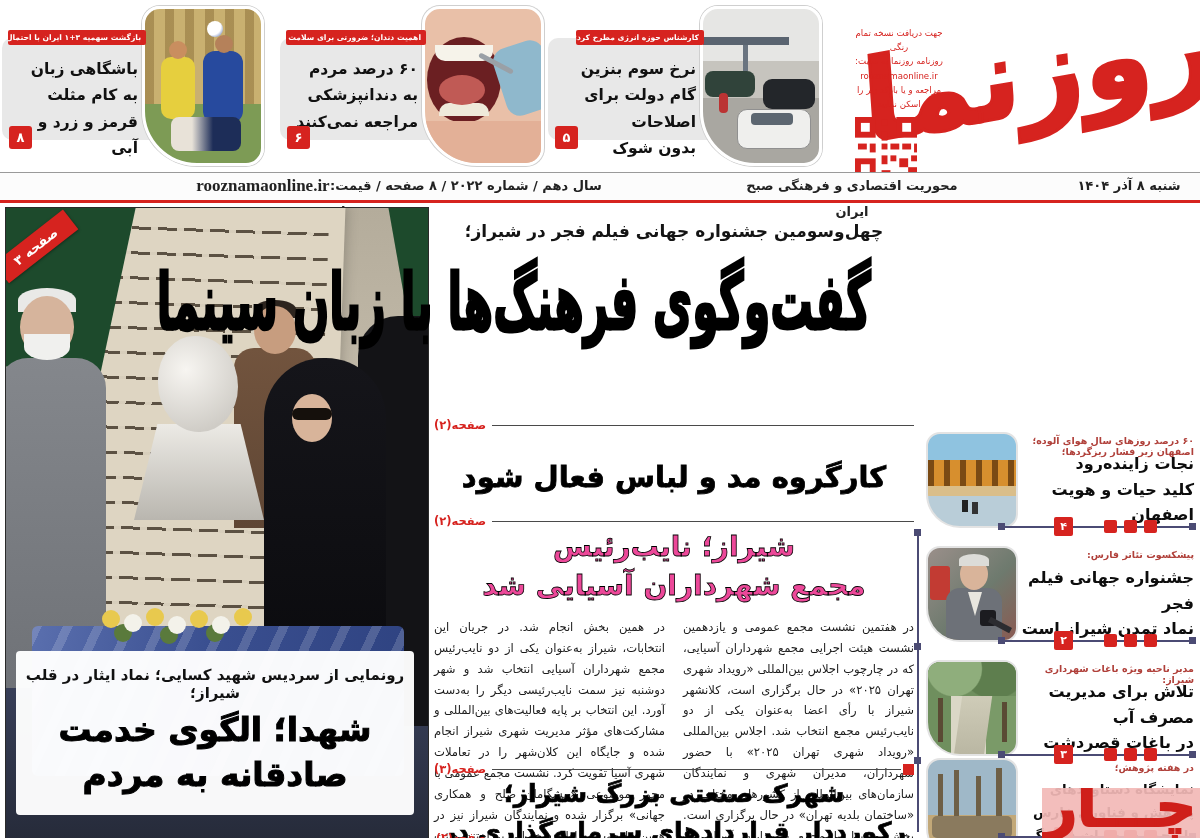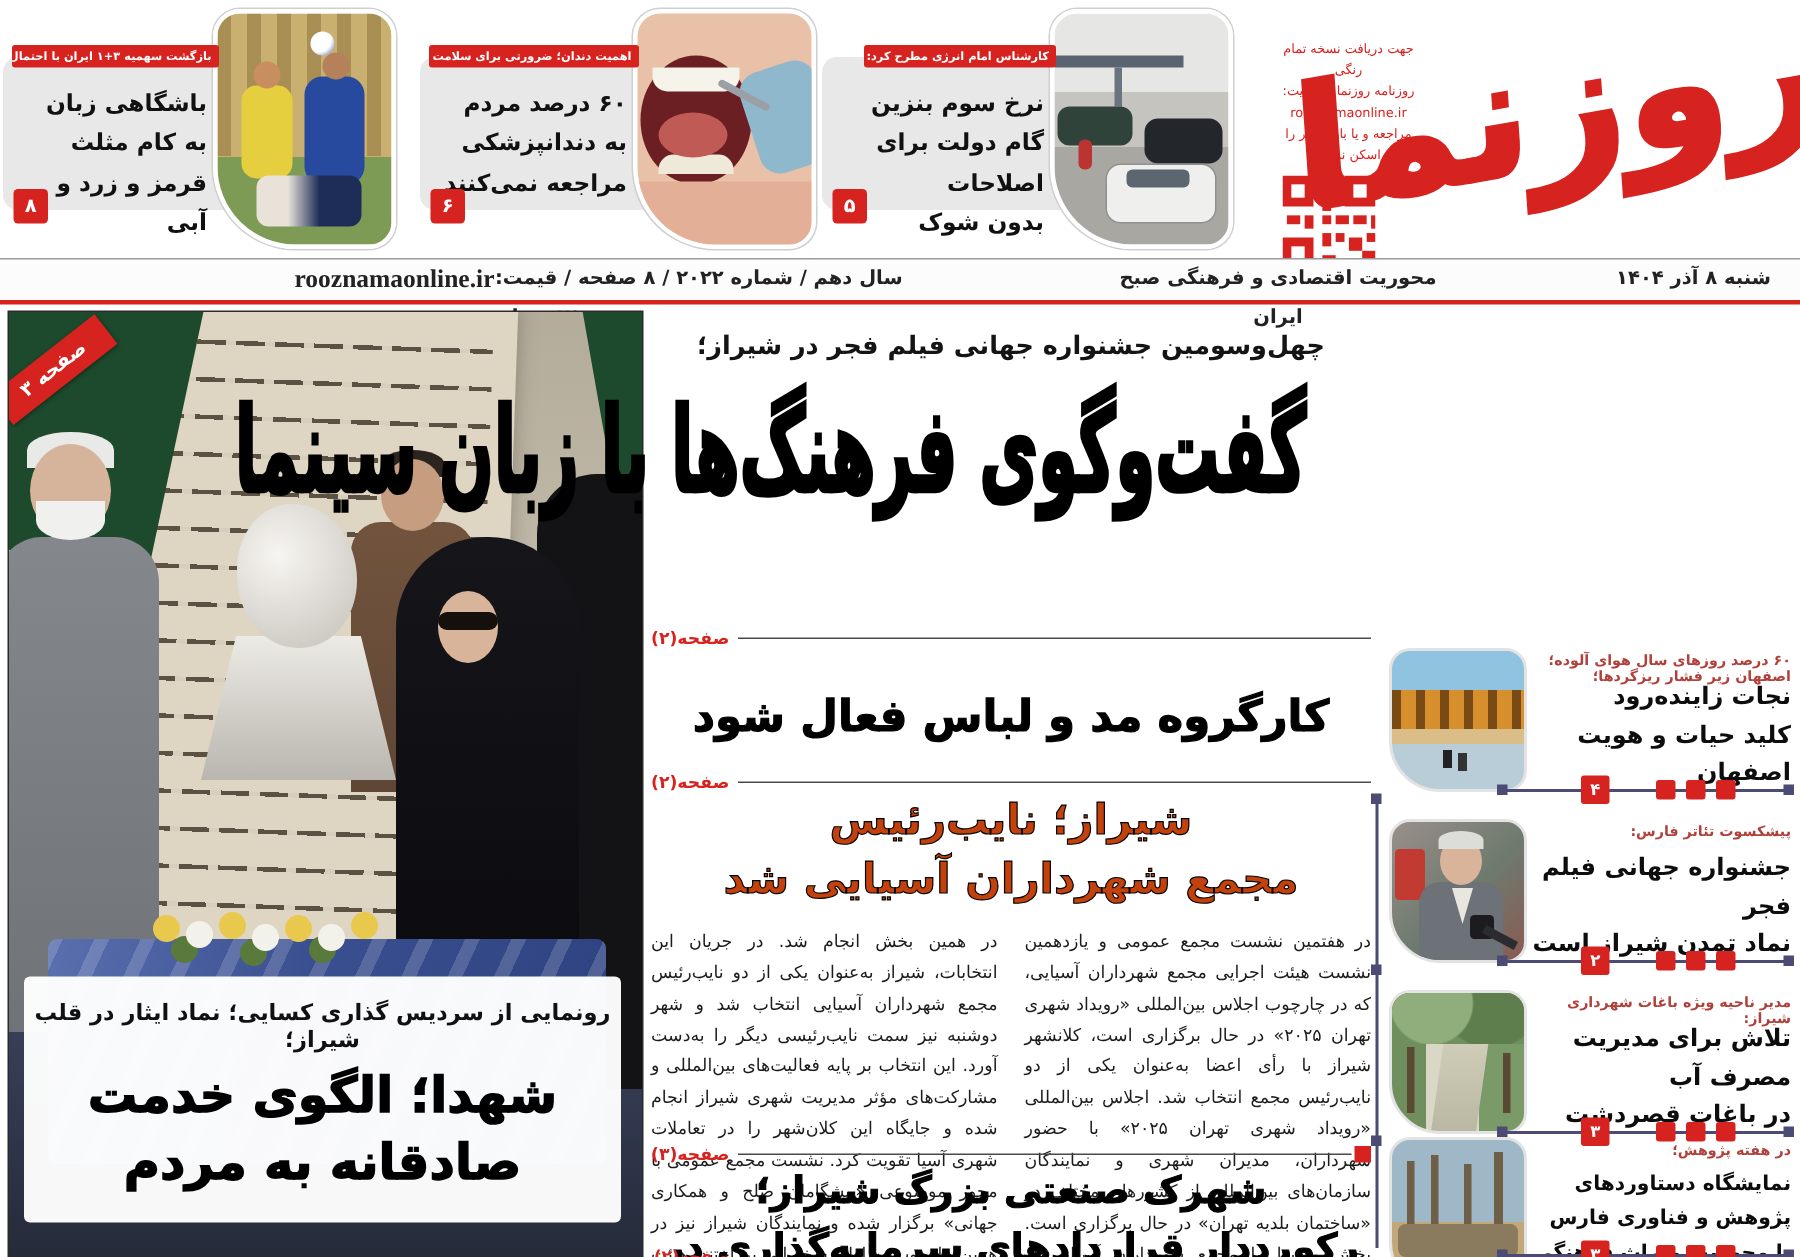--- a/index.html
+++ b/index.html
@@ -92,21 +92,21 @@
                  -webkit-text-stroke:2px #000;}
   .rule{position:absolute;left:0;width:100%;display:flex;align-items:center;direction:ltr;}
   .rule-label{color:#d6231f;font-size:11.5px;font-weight:bold;margin-right:6px;direction:rtl;}
   .rule-line{flex:1;border-top:1px solid #4a4a4a;height:0;}
   .rule-cap{width:11px;height:11px;background:#d6231f;margin-left:2px;}
   .r1{top:213px;} .r2{top:309px;} .r3{top:557px;}
   .imam-kicker{position:absolute;top:231px;width:100%;text-align:center;font-size:16px;font-weight:bold;color:#111;}
   .imam-headline{position:absolute;top:255px;width:100%;text-align:center;font-size:29px;font-weight:bold;
                  color:#000;-webkit-text-stroke:.8px #000;}
   .art-headline{position:absolute;top:322px;width:100%;text-align:center;font-size:28px;font-weight:bold;
-                color:#c2410c;line-height:1.4;-webkit-text-stroke:.8px #000;}
+                color:#ec4899;line-height:1.4;-webkit-text-stroke:.8px #000;}
   .bodycol{position:absolute;top:412px;width:231px;font-size:11.6px;line-height:1.8;text-align:justify;color:#1c1c1c;}
   .col-a{right:0;} .col-b{left:0;}
   .ind-headline{position:absolute;top:570px;width:100%;text-align:center;font-size:25px;font-weight:bold;
                 color:#000;line-height:1.5;-webkit-text-stroke:.7px #000;}
   .bottom-ref{position:absolute;top:626px;left:2px;color:#d6231f;font-size:11px;font-weight:bold;direction:rtl;}
 
   
   .sidebar{position:absolute;left:924px;top:420px;width:272px;height:418px;direction:ltr;}
   .vline{position:absolute;left:-7px;top:112px;width:2px;height:300px;background:#4b4b74;}
   .vsq{position:absolute;left:-10px;width:7px;height:7px;background:#4b4b74;}
@@ -217,21 +217,21 @@
     <div class="t-box"></div>
     <div class="t-photo" style="background:linear-gradient(180deg,#e6e6e4 0 34%,#c6c4be 34% 58%,#a9a7a1 58% 100%);">
       <div class="shp" style="left:0;top:28px;width:86px;height:8px;background:#5a6470;"></div>
       <div class="shp" style="left:40px;top:36px;width:5px;height:26px;background:#6a7480;"></div>
       <div class="shp" style="left:2px;top:62px;width:50px;height:26px;background:#30433a;border-radius:8px;"></div>
       <div class="shp" style="left:60px;top:70px;width:52px;height:30px;background:#23262a;border-radius:9px;"></div>
       <div class="shp" style="left:34px;top:100px;width:72px;height:38px;background:#efefed;border:1px solid #909090;border-radius:10px;"></div>
       <div class="shp" style="left:48px;top:104px;width:42px;height:12px;background:#5c6670;border-radius:4px;"></div>
       <div class="shp" style="left:16px;top:84px;width:9px;height:20px;background:#b33;border-radius:4px;"></div>
     </div>
-    <div class="t-tag">کارشناس امام انرژی مطرح کرد:</div>
+    <div class="t-tag">کارشناس حوزه انرژی مطرح کرد:</div>
     <div class="t-headline ml">نرخ سوم بنزین
 گام دولت برای اصلاحات
 بدون شوک</div>
     <div class="t-page">۵</div>
   </div>
 
   <div class="infobar">
     <span class="ib-date">شنبه ۸ آذر ۱۴۰۴</span>
     <span class="ib-tagline">محوریت اقتصادی و فرهنگی صبح ایران</span>
     <span class="ib-issue">سال دهم / شماره ۲۰۲۲ / ۸ صفحه / قیمت: ۲۵,۰۰۰ تومان</span>
@@ -255,21 +255,21 @@
     <div class="man1-body"></div>
     <div class="man1-hair"></div>
     <div class="man1-head"></div>
     <div class="man1-beard"></div>
     <div class="bust-chest"></div>
     <div class="bust-head"></div>
     <div class="table"></div>
     <div class="flowers"></div>
     <div class="pagebadge">صفحه ۳</div>
     <div class="photo-caption">
-      <div class="pc-kicker">رونمایی از سردیس گذاری کسایی؛ نماد ایثار در قلب شیراز؛</div>
+      <div class="pc-kicker">رونمایی از سردیس شهید کسایی؛ نماد ایثار در قلب شیراز؛</div>
       <div class="pc-headline ml">شهدا؛ الگوی خدمت
 صادقانه به مردم</div>
     </div>
   </div>
 
   <div class="center">
     <div class="lead-kicker">چهل‌وسومین جشنواره جهانی فیلم فجر در شیراز؛</div>
     <div class="lead-headline">گفت‌وگوی فرهنگ‌ها با زبان سینما</div>
 
     <div class="rule r1">
@@ -383,14 +383,17 @@
         <span class="capl"></span>
         <span class="pg">۳</span>
         <span class="dq dq1"></span>
         <span class="dq dq2"></span>
         <span class="dq dq3"></span>
         <span class="capr"></span>
       </div>
     </div>
   </div>
 
+  <div class="watermark">
+    <span>چـــار</span>
+  </div>
 
 </div>
 
 </body></html>

